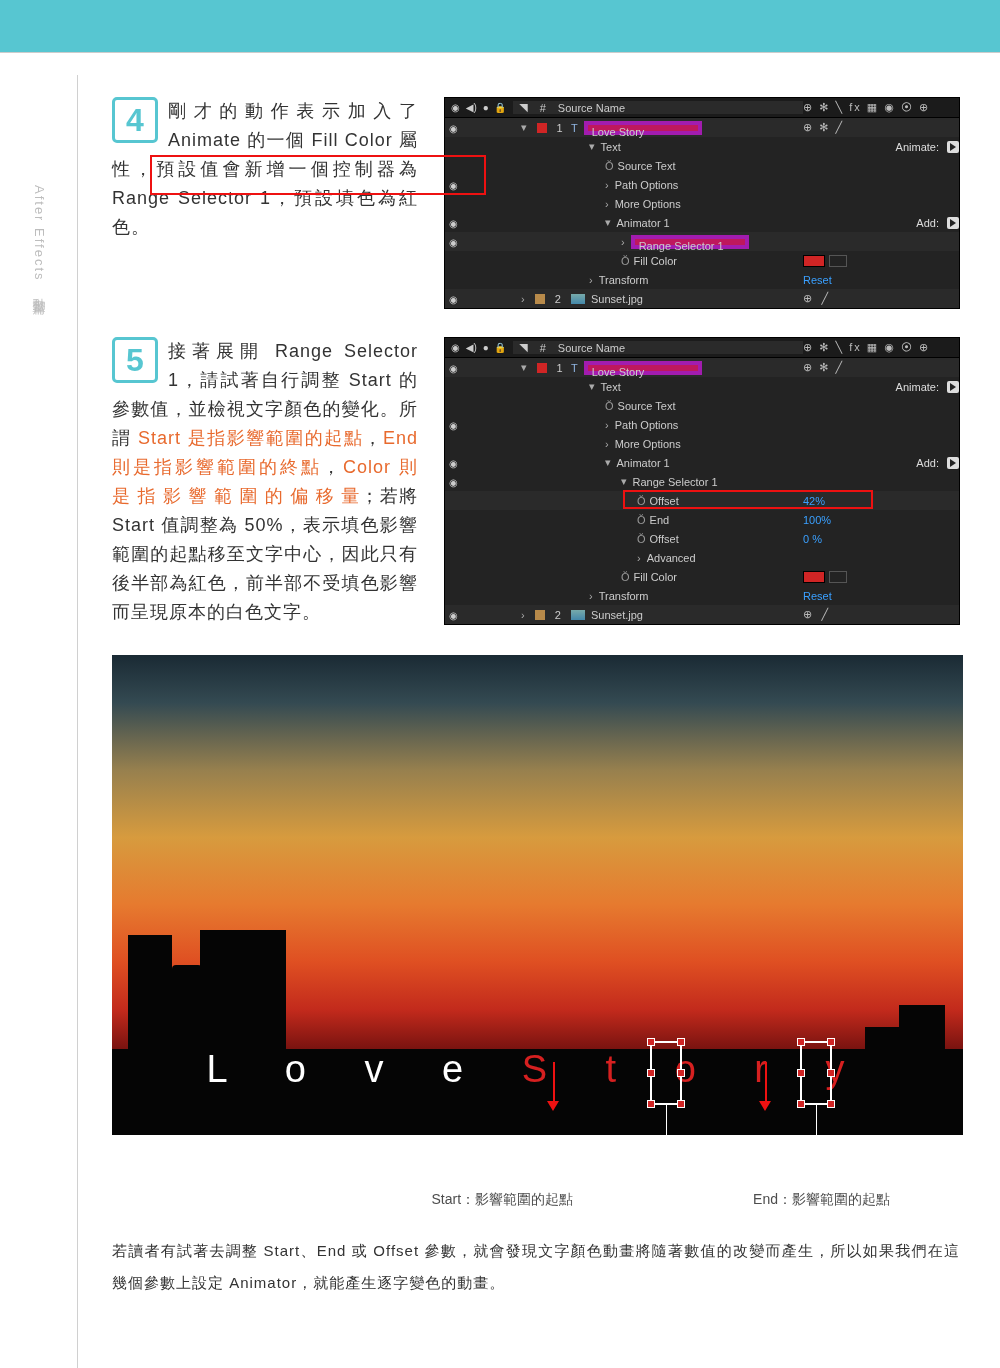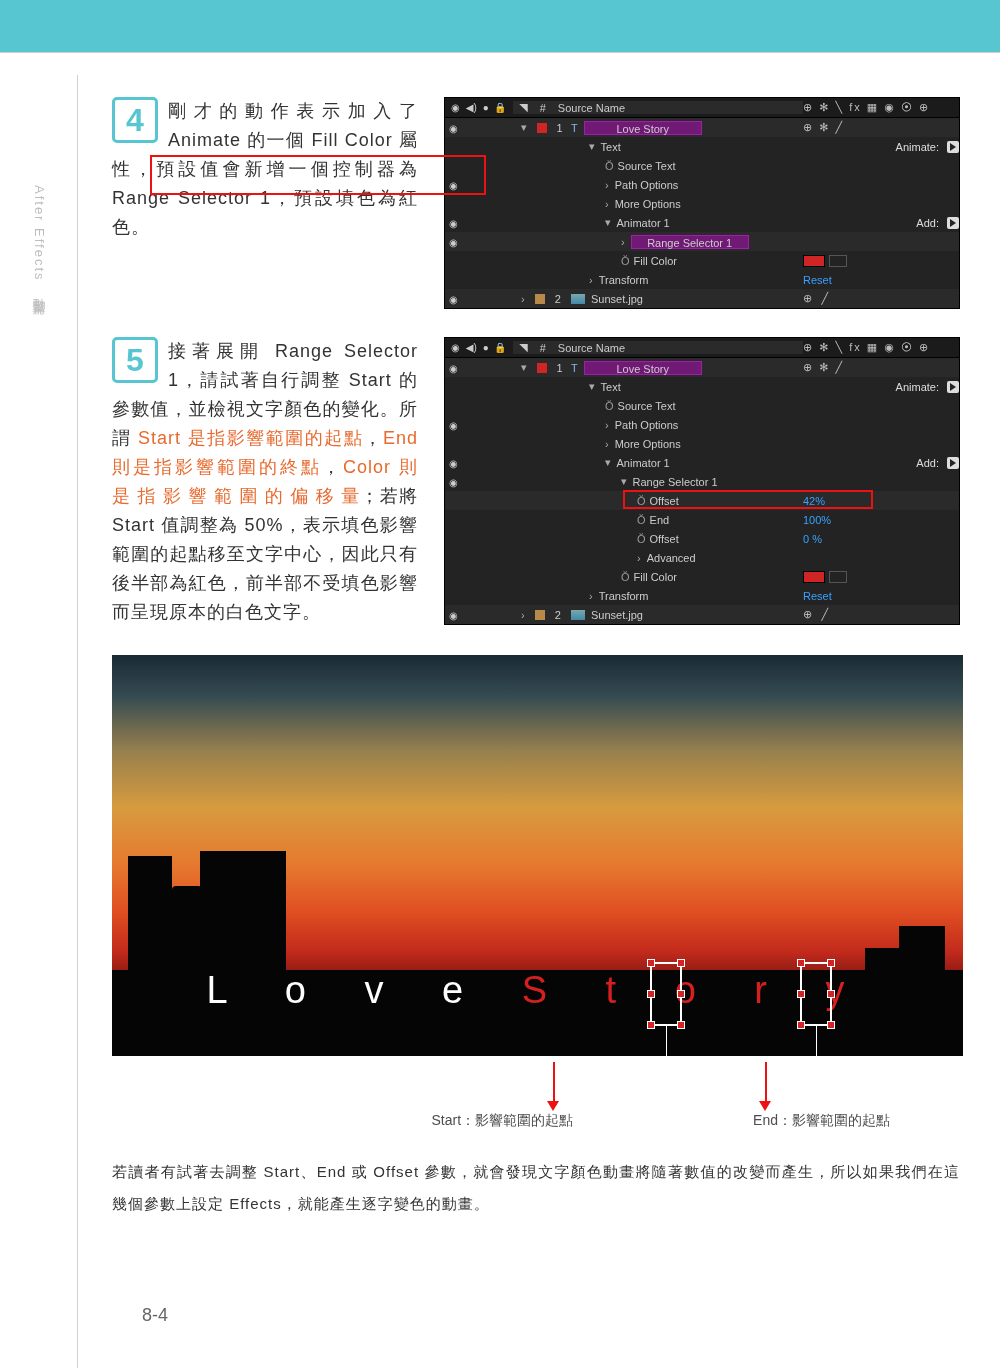--- a/index.html
+++ b/index.html
@@ -31,37 +31,37 @@
   .row{ display:flex; align-items:center; height:19px; position:relative;}
   .row .eye{ width:70px; padding-left:4px;}
   .row .block{ width:56px; display:flex; align-items:center; gap:4px; padding-left:6px;}
   .row .chip{ width:10px; height:10px; background:#d02525;}
   .row .main{ flex:1; display:flex; align-items:center;}
   .row .end{ width:156px; display:flex; align-items:center;}
   .tw{ color:#999; padding-right:4px;}
   .arrow{ color:#aaa; padding-right:6px;}
   .val{ color:#3aa0ff; }
   .row .eye span{ font-size:10px;}
-  .row .main .field{ background:#701a75; border:1px solid #a21caf; padding:0 4px; height:14px; line-height:14px; display:inline-block; min-width:118px;text-align:center;}
+  .row .main .field{ background:#be185d; border:4px solid #a21caf; padding:0 4px; height:14px; line-height:14px; display:inline-block; min-width:118px;}
   .redbox{ border:2px solid #e11; position:absolute; }
   .swatch{ width:22px; height:12px; background:#d02525; border:1px solid #000; display:inline-block;}
   .dropper{ display:inline-block; width:18px; height:12px; border:1px solid #555; margin-left:4px;}
   .layer-row{ background:#2a2a2a;}
   .subhead-right{ color:#ddd; margin-left:auto; padding-right:6px;}
   .play-btn{ width:12px; height:12px; background:#ddd; border-radius:2px; display:inline-block; margin-left:2px; position:relative;}
   .play-btn::after{ content:""; position:absolute; left:3px; top:2px; border-left:6px solid #232323; border-top:4px solid transparent; border-bottom:4px solid transparent;}
   .indent1{ padding-left:18px;}
   .indent2{ padding-left:34px;}
   .indent3{ padding-left:50px;}
   .indent4{ padding-left:66px;}
   .reset{ color:#3aa0ff;}
   .imgicon{ width:14px; height:10px; background:linear-gradient(#7aa,#48a); display:inline-block;}
 
   
-  .preview{ position:relative; width:851px; height:401px; background:
+  .preview{ position:relative; width:851px; height:480px; background:
     linear-gradient(to bottom,
       #1a2a34 0%, #344a52 10%, #97804e 24%, #d79b3e 38%, #e67a2f 52%,
       #df4f22 64%, #c22a1c 74%, #7a1310 82%, #120000 90%, #000 100%);
     overflow:hidden; margin-top:8px;}
   .city{ position:absolute; bottom:0; left:0; right:0; height:170px;}
   .bld{ position:absolute; bottom:0; background:#050505;}
   .txt{ position:absolute; left:0; right:0; bottom:44px; font-family:"Trebuchet MS",Arial,sans-serif; letter-spacing:24px; text-align:center; font-size:38px;}
   .txt .wht{ color:#fff;}
   .txt .red{ color:#d62020;}
   .sel{ position:absolute; border:2px solid #fff;}
@@ -461,20 +461,20 @@
 
     <div style="position:absolute; left:554px; top:407px; width:2px; height:0;"></div>
     </div>
 
     <div class="callout-row">
       <span>Start：影響範圍的起點</span>
       <span class="sep"></span>
       <span>End：影響範圍的起點</span>
     </div>
 
-    <p class="outro">若讀者有試著去調整 Start、End 或 Offset 參數，就會發現文字顏色動畫將隨著數值的改變而產生，所以如果我們在這幾個參數上設定 Effects，就能產生逐字變色的動畫。</p>
+    <p class="outro">若讀者有試著去調整 Start、End 或 Offset 參數，就會發現文字顏色動畫將隨著數值的改變而產生，所以如果我們在這幾個參數上設定 Animator，就能產生逐字變色的動畫。</p>
 
     <div class="foot">
       <span class="pagenum" style="bottom:14px;">8-4</span>
     </div>
 
   </div>
 </div>
 
 </body></html>

